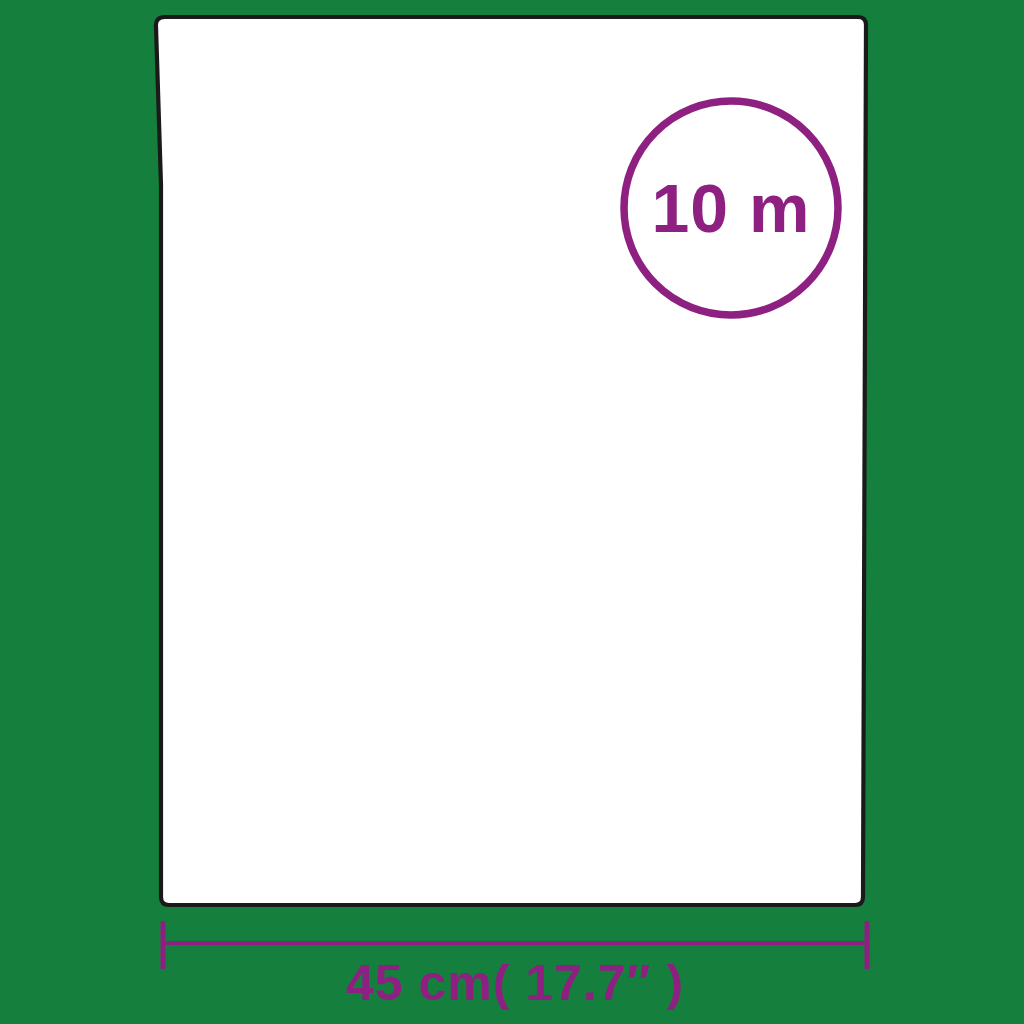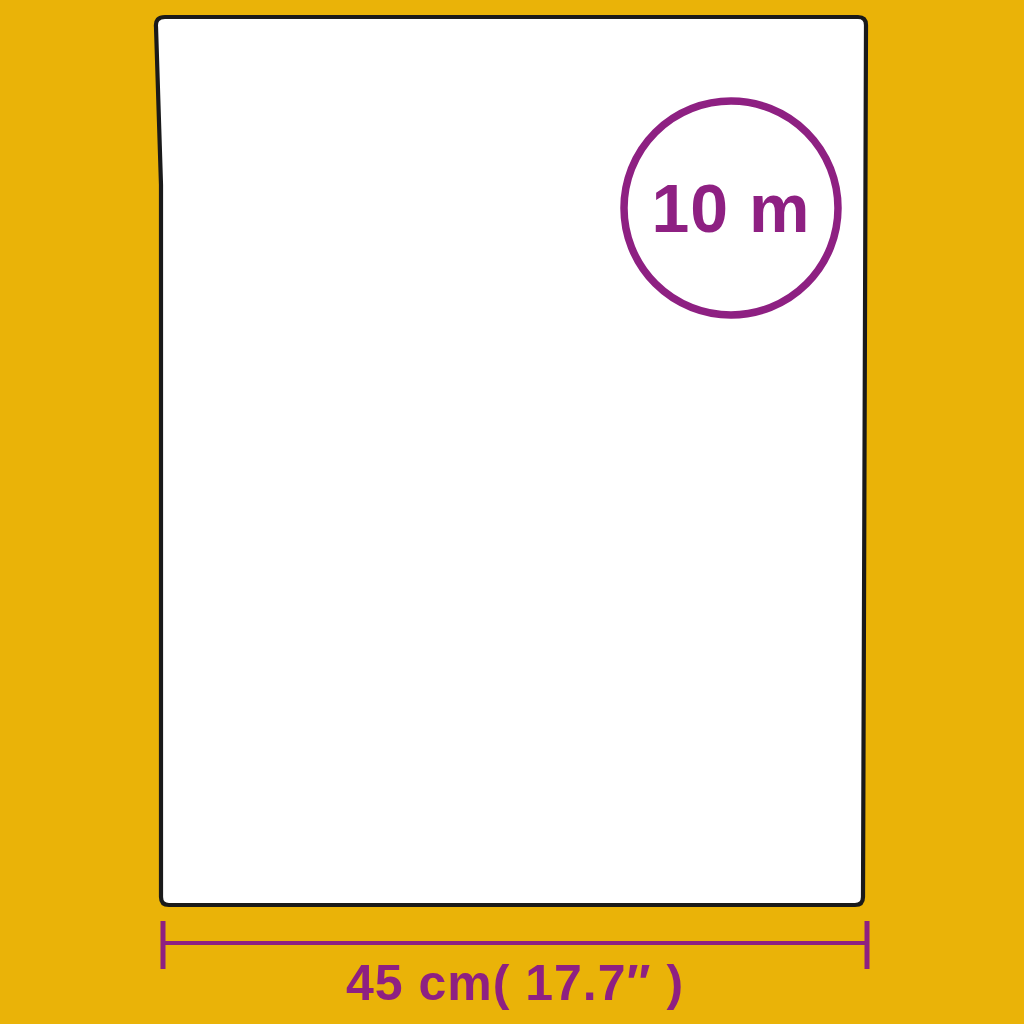--- a/index.html
+++ b/index.html
@@ -4,21 +4,21 @@
 <style>
   html, body {
     margin: 0;
     padding: 0;
     background: #ffffff;
   }
   .stage {
     position: relative;
     width: 1024px;
     height: 1024px;
-    background: #eab308;
+    background: #15803d;
     overflow: hidden;
     font-family: "Liberation Sans", sans-serif;
   }
   svg { display: block; }
   .sheet-outline {
     fill: #ffffff;
     stroke: #1a1a1a;
     stroke-width: 4.2;
     stroke-linejoin: round;
     stroke-linecap: round;

